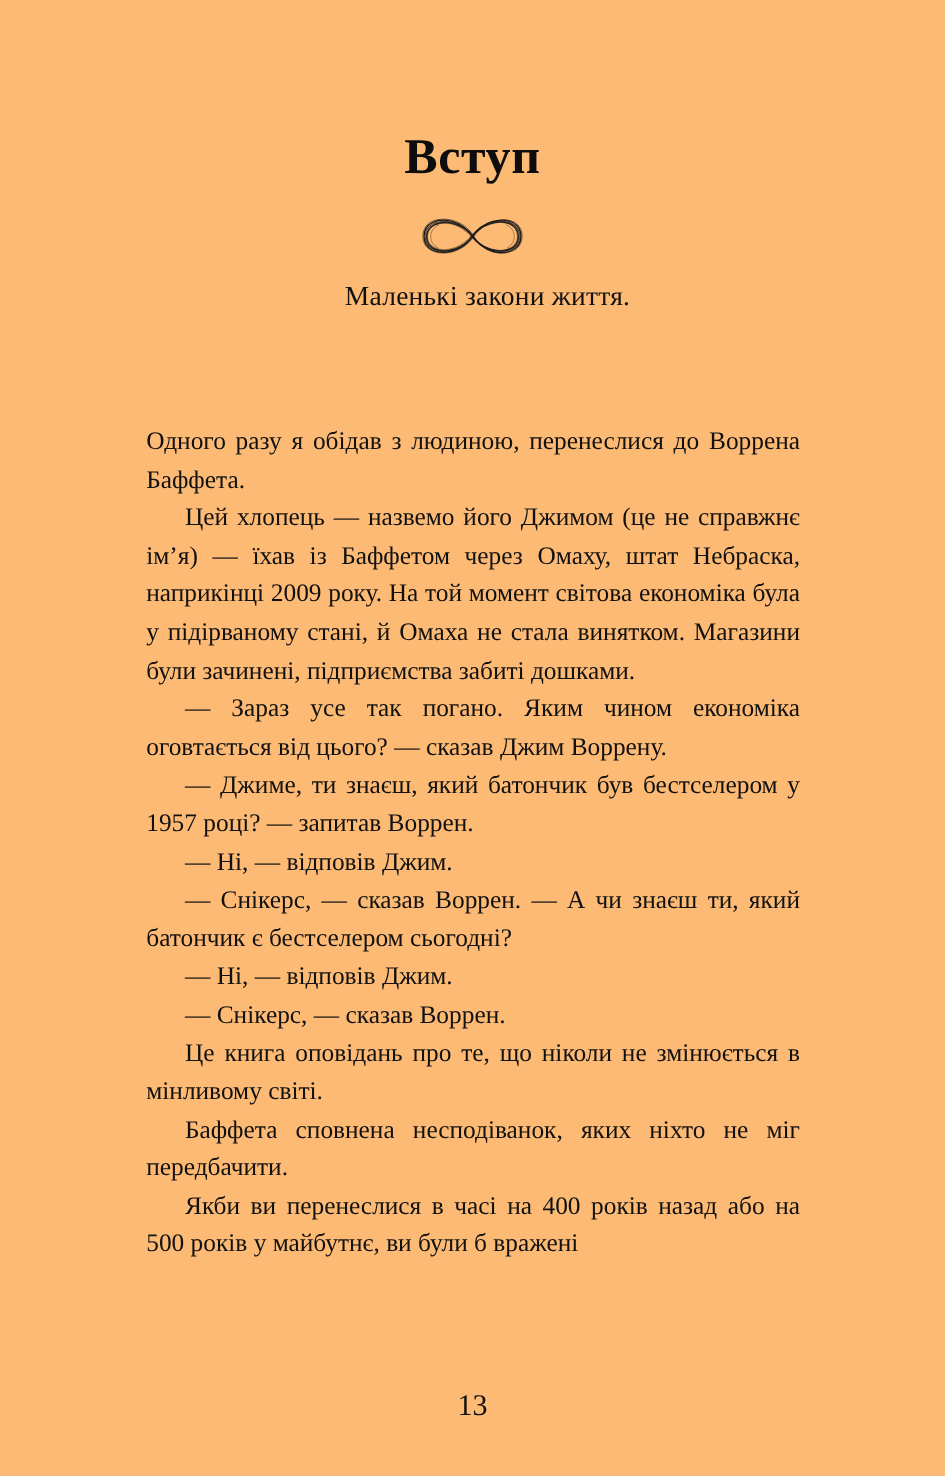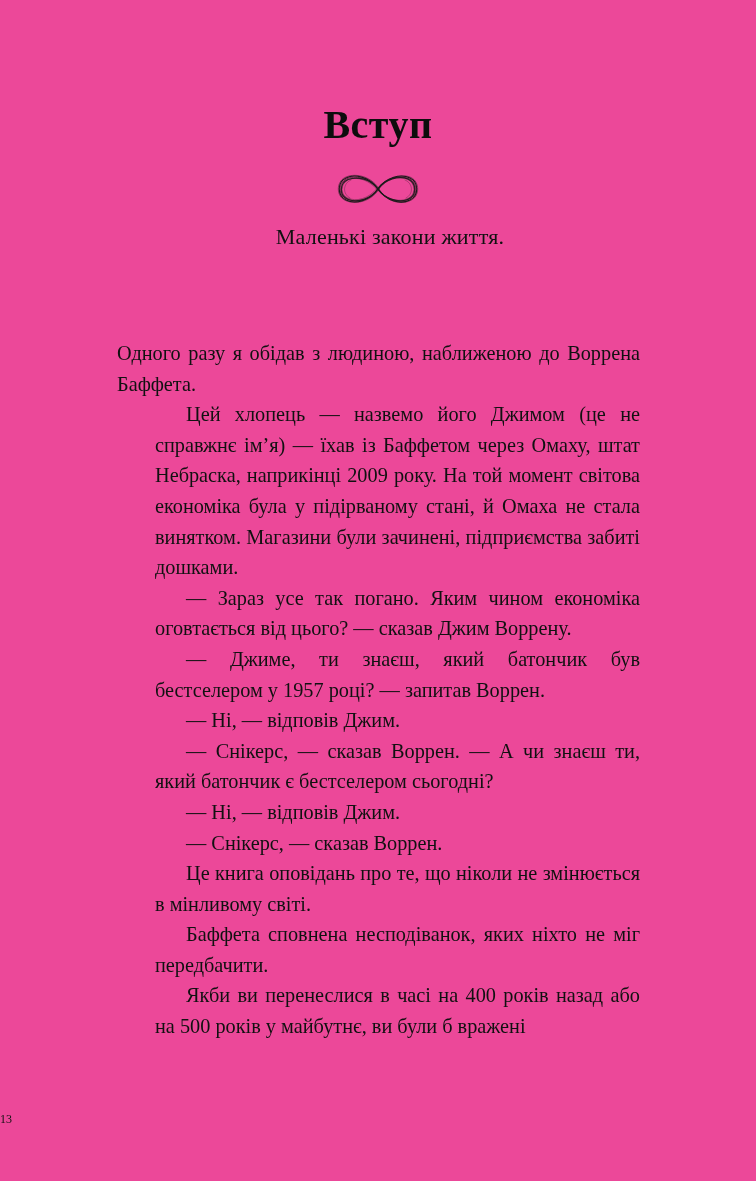--- a/index.html
+++ b/index.html
@@ -7,21 +7,21 @@
     margin: 0;
     padding: 0;
     background: #ffffff;
   }
 
   .page {
     position: relative;
     width: 756px;
     height: 1181px;
     margin: 0 auto;
-    background: #ec4899;
+    background: #fdba74;
     box-sizing: border-box;
     overflow: hidden;
     font-family: "Liberation Serif", "DejaVu Serif", serif;
     color: #111111;
     -webkit-font-smoothing: antialiased;
   }
 
   
   .chapter-head {
     padding-top: 104px;
@@ -69,35 +69,34 @@
     color: #111111;
   }
 
   .body-text p {
     margin: 0;
     text-indent: 0;
   }
 
   .body-text p.indent {
     text-indent: 31px;
-    margin-left: 38px;
   }
 
   .body-text p:last-child {
     text-align: justify;
   }
 
   
   .folio {
     position: absolute;
     left: 0;
     right: 0;
     top: 1113px;
-    text-align: left;
-    font-size: 12px;
+    text-align: center;
+    font-size: 24px;
     line-height: 1;
     color: #111111;
     font-variant-numeric: oldstyle-nums;
   }
 </style>
 </head>
 <body>
 
 <div class="page">
 
@@ -115,21 +114,21 @@
         <path d="M92 40 C106 20, 134 13, 152 20 C170 28, 170 54, 151 61 C132 68, 106 60, 92 40" stroke-width="2.6" opacity="0.9"></path>
         <path d="M38 22 C22 28, 20 50, 36 58" stroke-width="1" opacity="0.6"></path>
         <path d="M146 22 C162 28, 164 50, 148 58" stroke-width="1" opacity="0.6"></path>
       </g>
     </svg>
 
     <p class="chapter-subtitle">Маленькі закони життя.</p>
   </div>
 
   <div class="body-text">
-      <p>Одного разу я обідав з людиною, наближеною до Воррена Баффета.</p>
+      <p>Одного разу я обідав з людиною, перенеслися до Воррена Баффета.</p>
       <p class="indent">Цей хлопець — назвемо його Джимом (це не справжнє ім’я) — їхав із Баффетом через Омаху, штат Небраска, наприкінці 2009 року. На той момент світова економіка була у підірваному стані, й Омаха не стала винятком. Магазини були зачинені, підприємства забиті дошками.</p>
       <p class="indent">— Зараз усе так погано. Яким чином економіка оговтається від цього? — сказав Джим Воррену.</p>
       <p class="indent">— Джиме, ти знаєш, який батончик був бестселером у 1957 році? — запитав Воррен.</p>
       <p class="indent">— Ні, — відповів Джим.</p>
       <p class="indent">— Снікерс, — сказав Воррен. — А чи знаєш ти, який батончик є бестселером сьогодні?</p>
       <p class="indent">— Ні, — відповів Джим.</p>
       <p class="indent">— Снікерс, — сказав Воррен.</p>
       <p class="indent">Це книга оповідань про те, що ніколи не змінюється в мінливому світі.</p>
       <p class="indent">Баффета сповнена несподіванок, яких ніхто не міг передбачити.</p>
       <p class="indent">Якби ви перенеслися в часі на 400 років назад або на 500 років у майбутнє, ви були б вражені</p>

